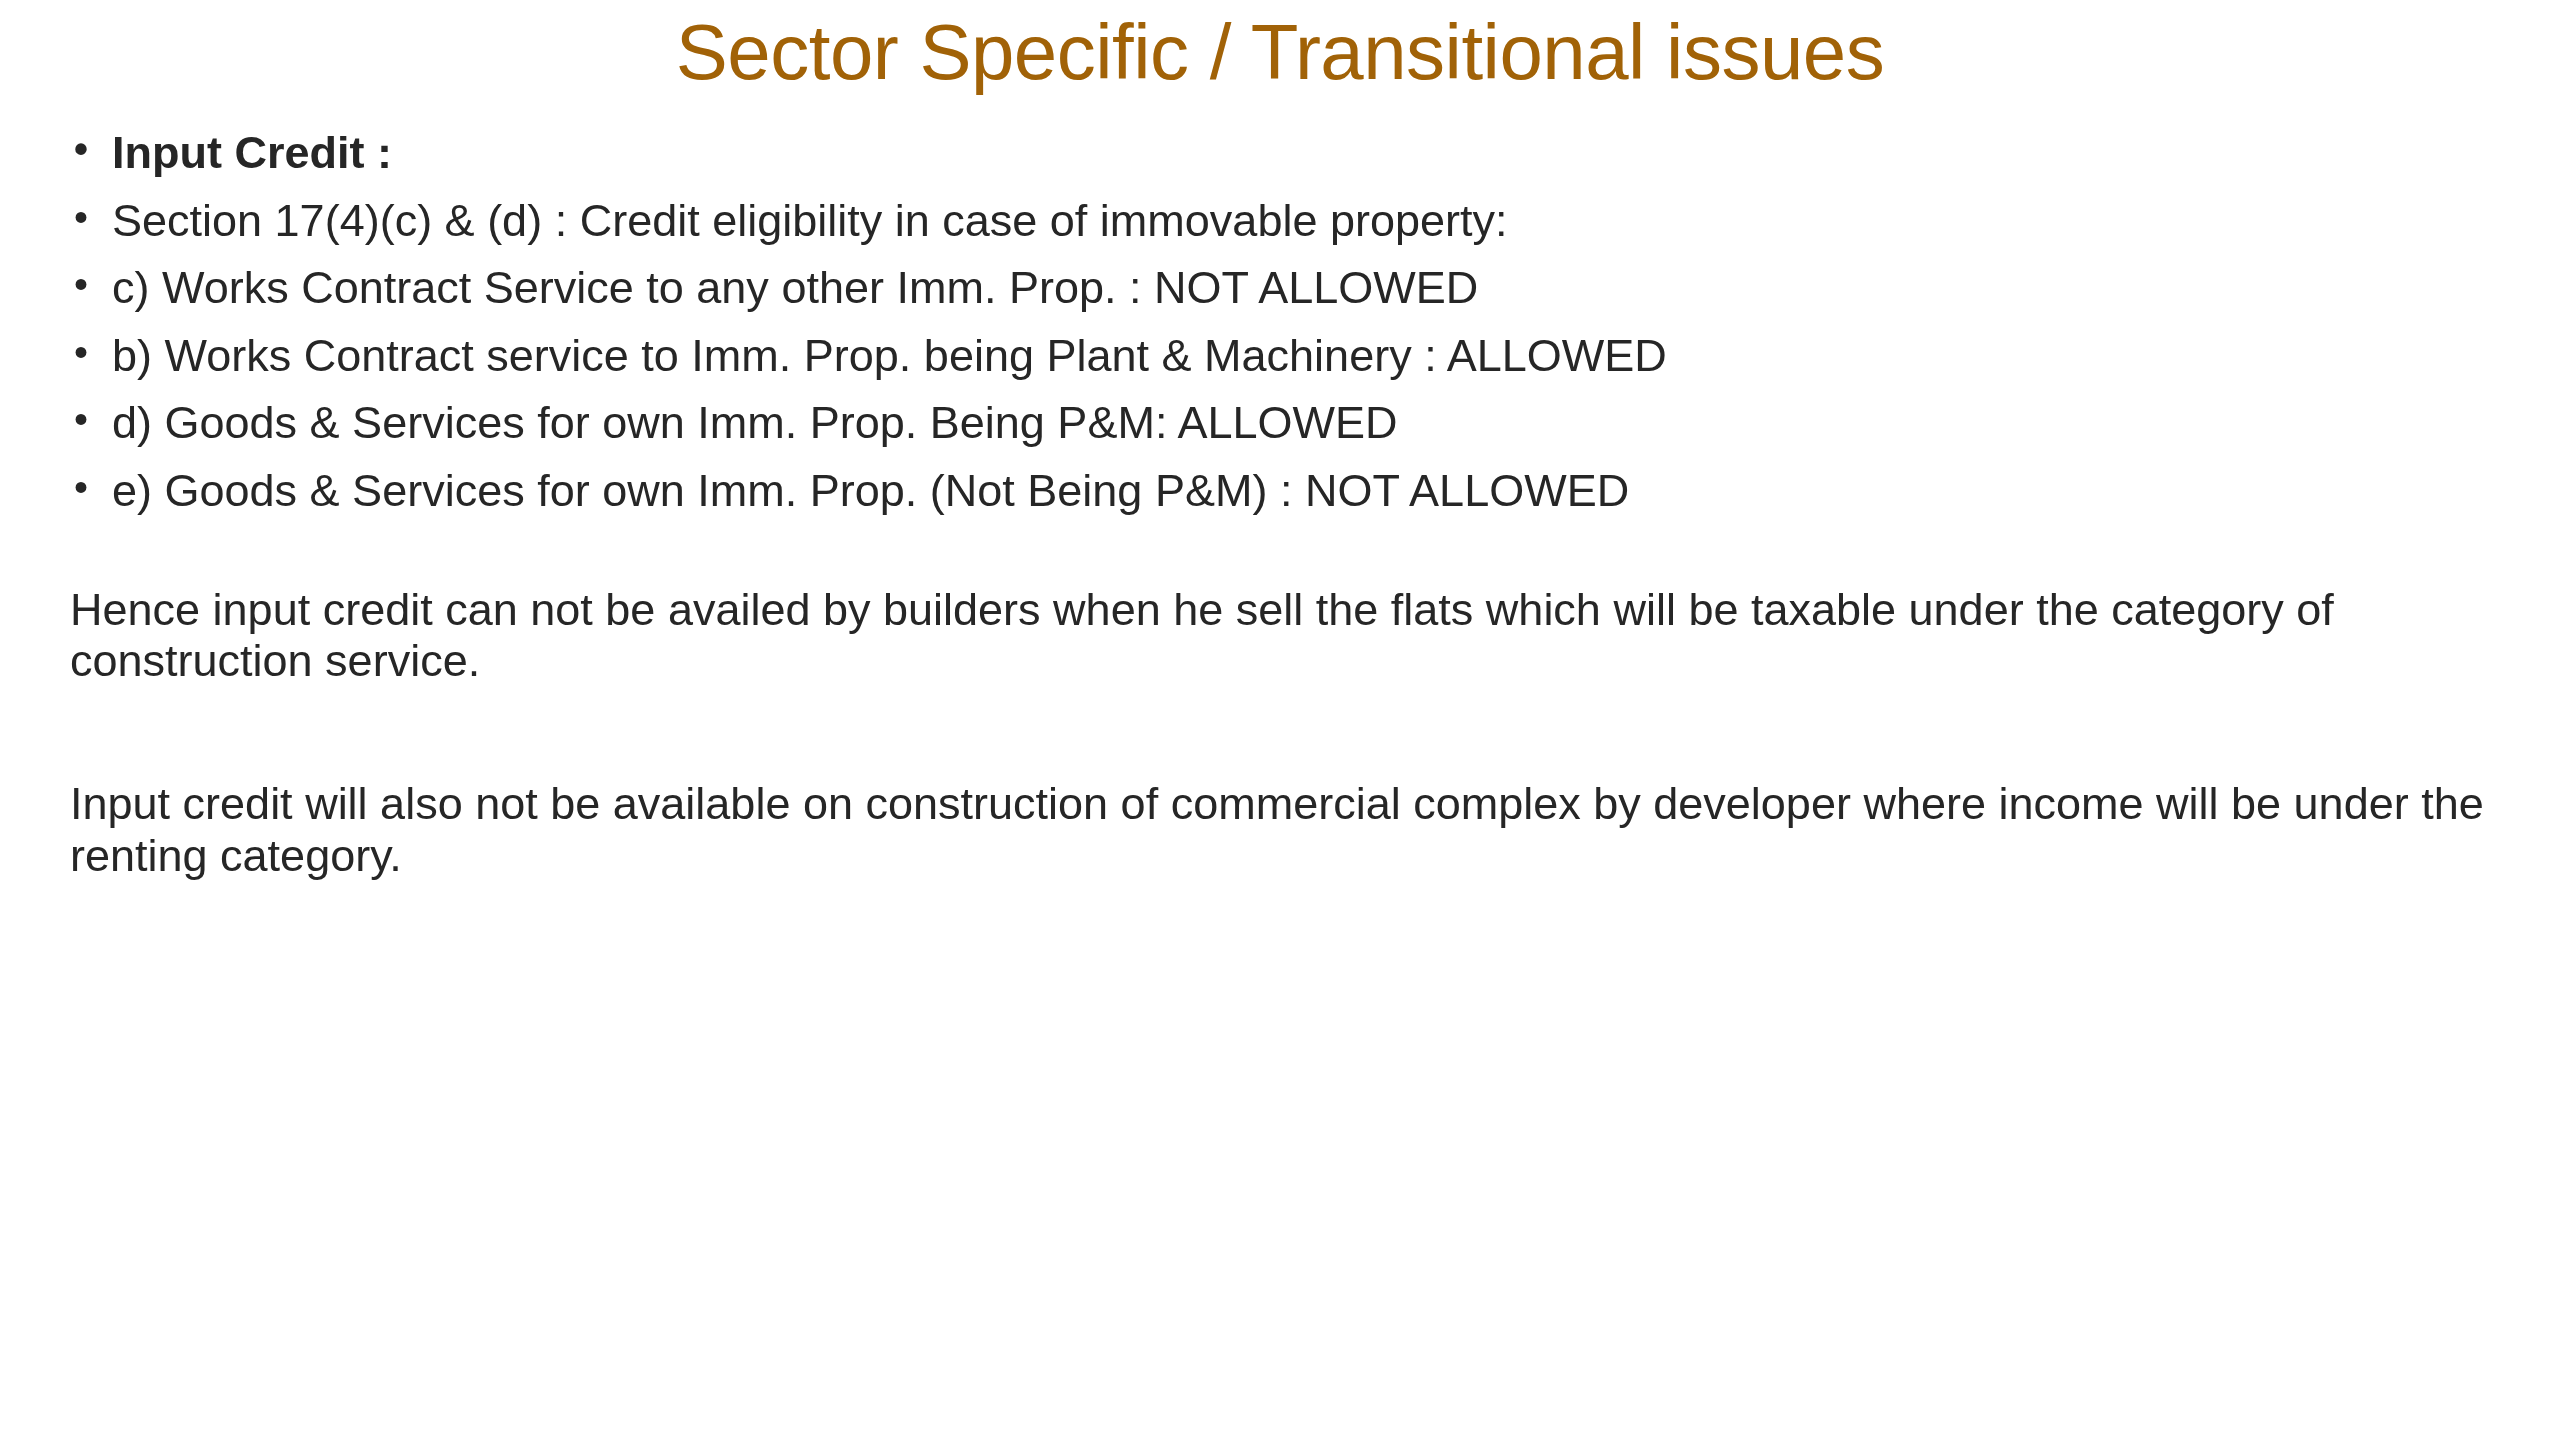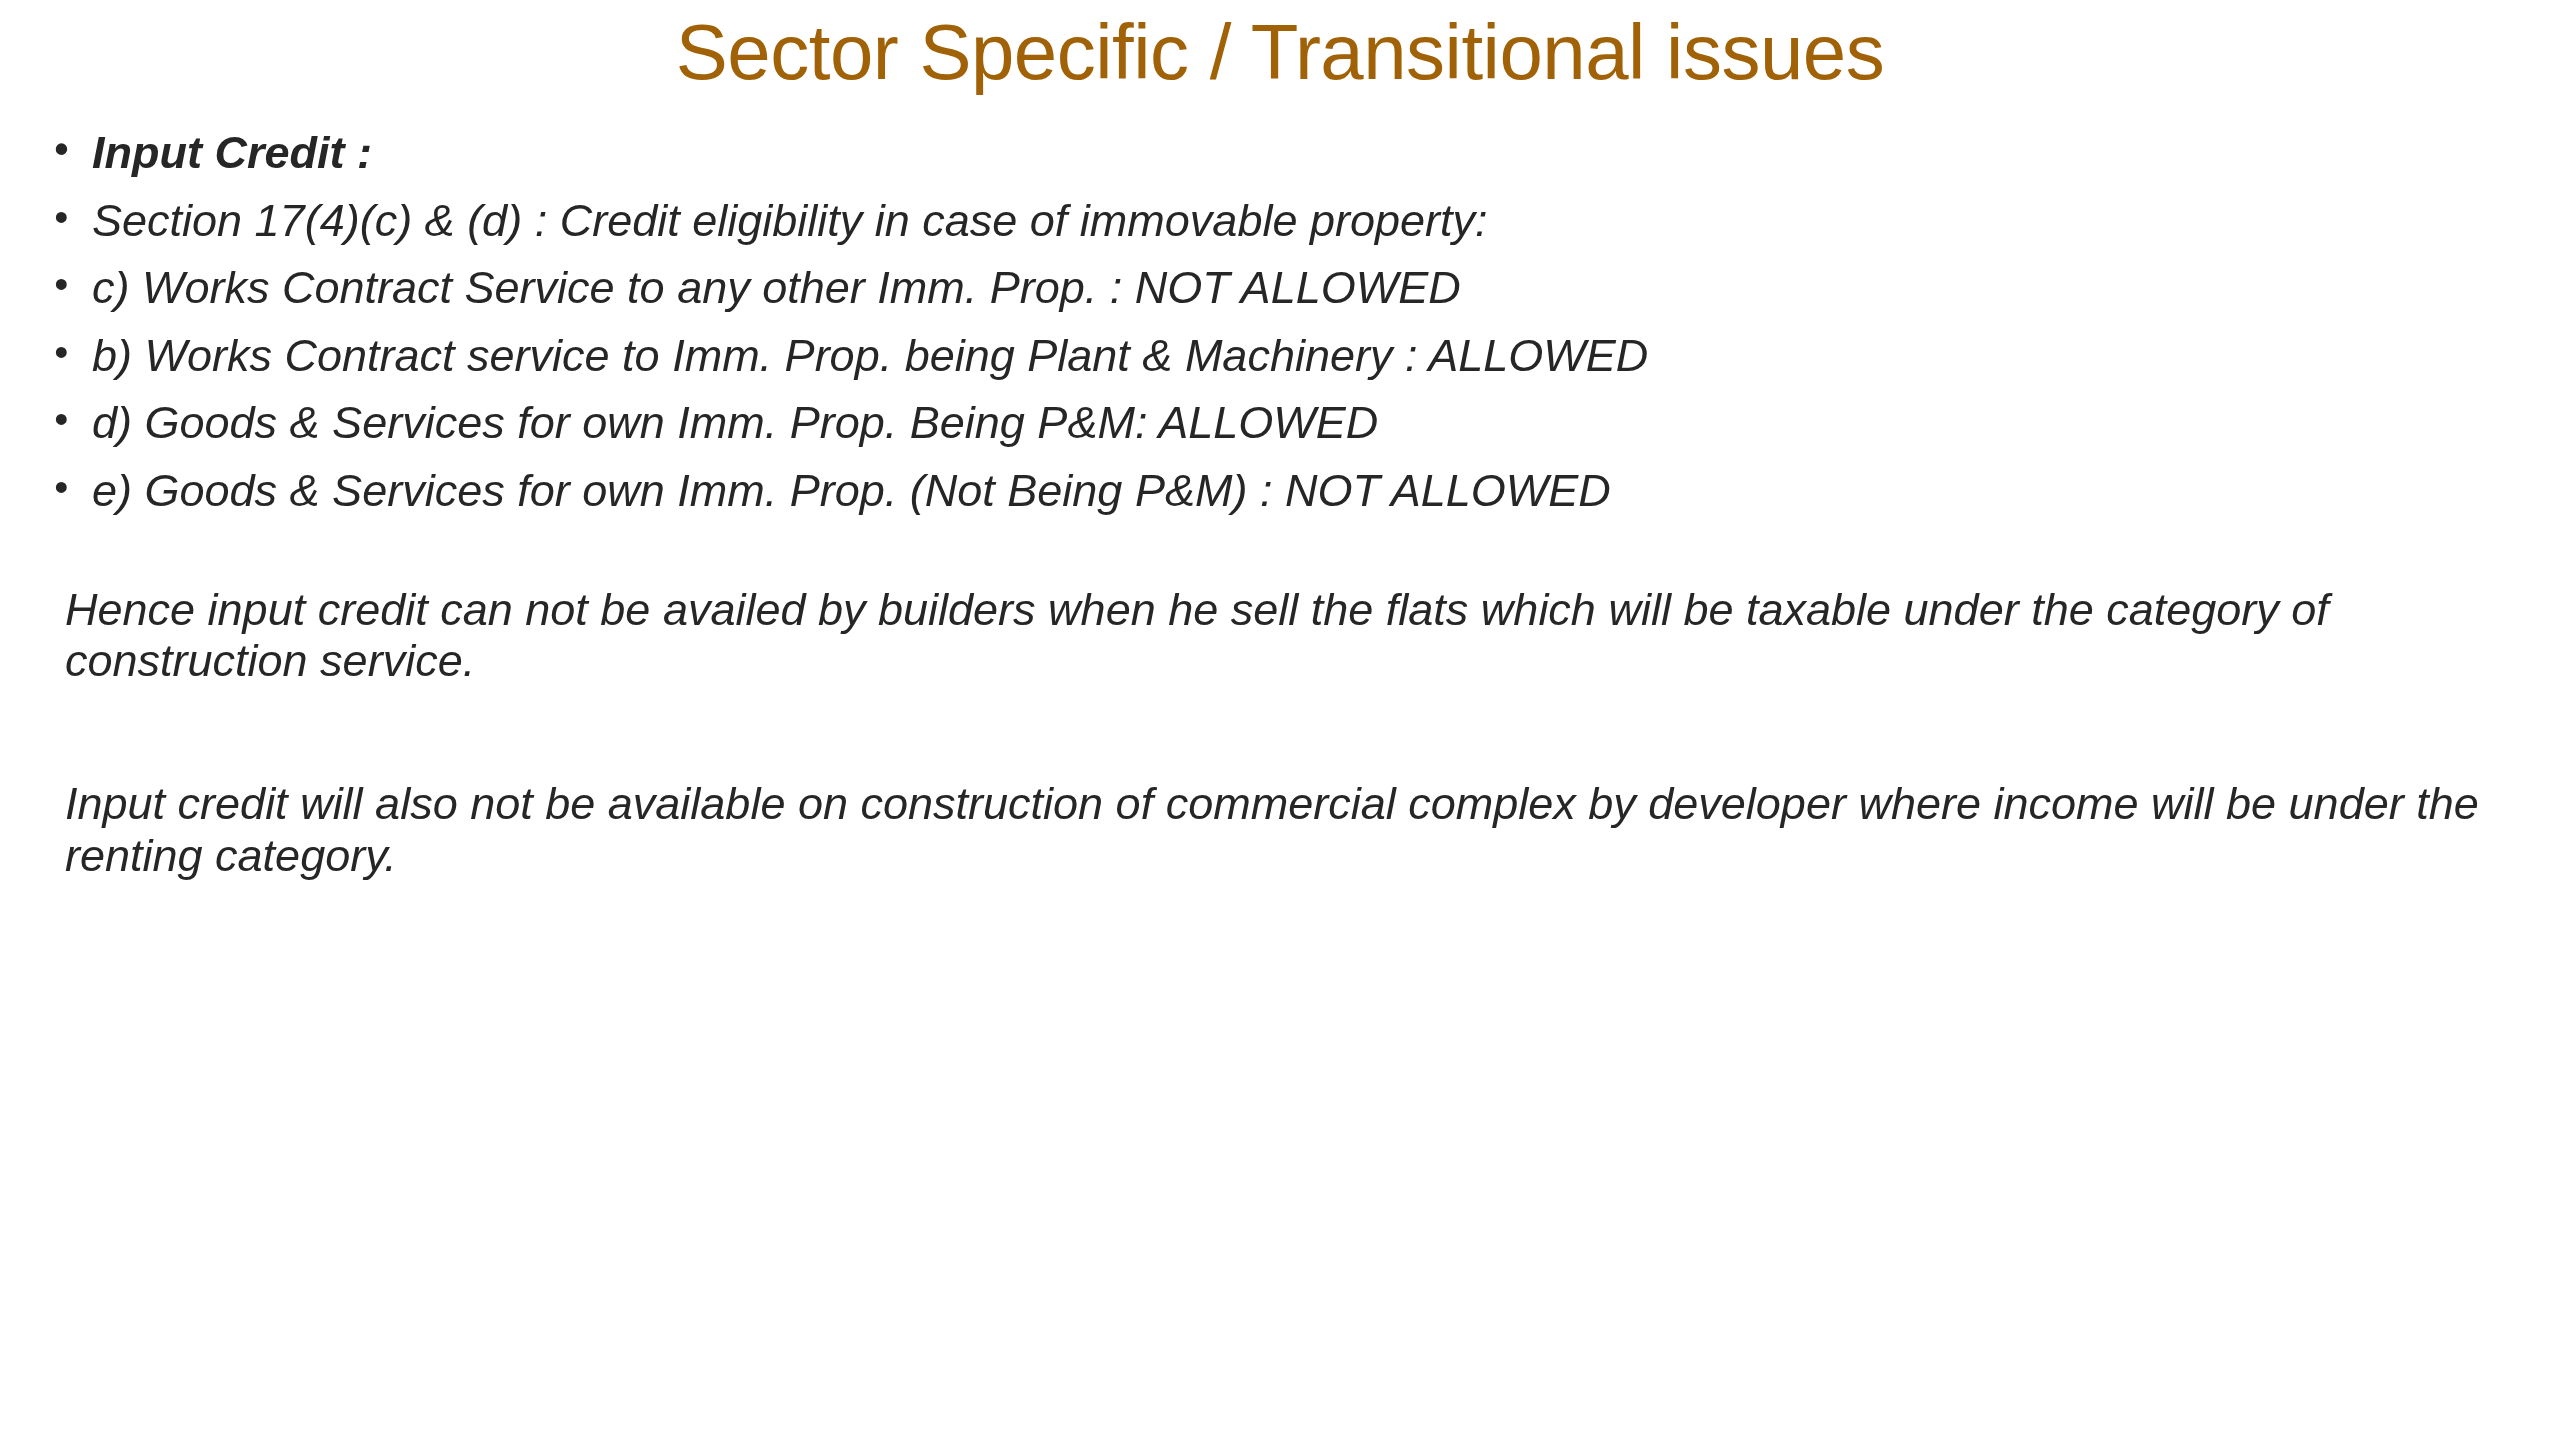--- a/index.html
+++ b/index.html
@@ -25,23 +25,22 @@
     text-align: center;
     color: #a16207;
     font-size: 78px;
     font-weight: 400;
     line-height: 1.05;
     margin: 12px 0 0 0;
     letter-spacing: -0.5px;
   }
   .body-block {
     margin-top: 28px;
-    padding-left: 44px;
+    padding-left: 64px;
     padding-right: 40px;
-    font-style: italic;
   }
   ul.bullets {
     list-style: none;
     margin: 0;
     padding: 0;
   }
   ul.bullets li {
     position: relative;
     padding-left: 48px;
     font-size: 45px;
@@ -59,21 +58,21 @@
     color: #262626;
     line-height: 1.45;
   }
   ul.bullets li.bold {
     font-weight: bold;
   }
   .para {
     font-size: 45px;
     line-height: 1.14;
     color: #262626;
-    margin: 15px;
+    margin: 0;
     padding-left: 6px;
     max-width: 2470px;
   }
   .para-1 {
     margin-top: 62px;
   }
   .para-2 {
     margin-top: 92px;
   }
 </style>

